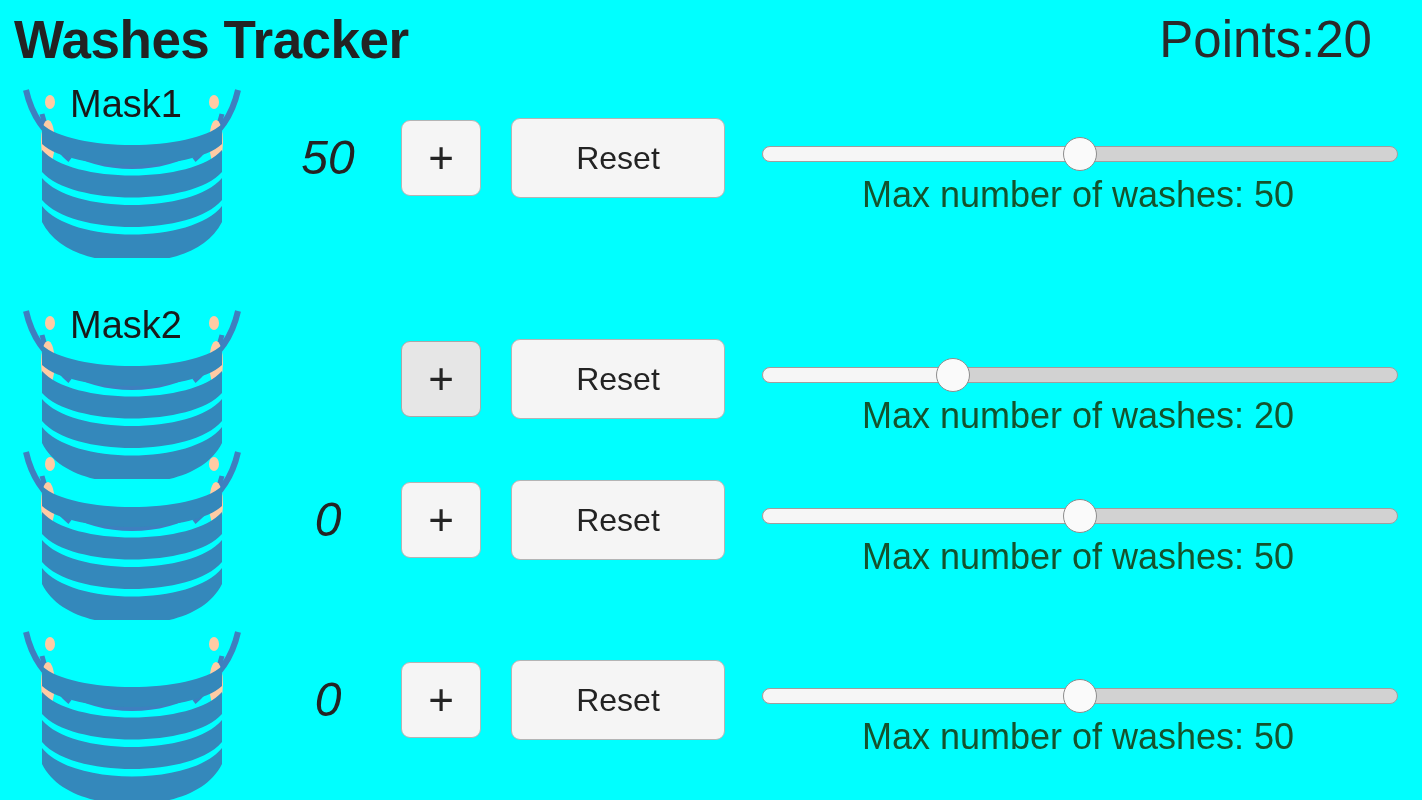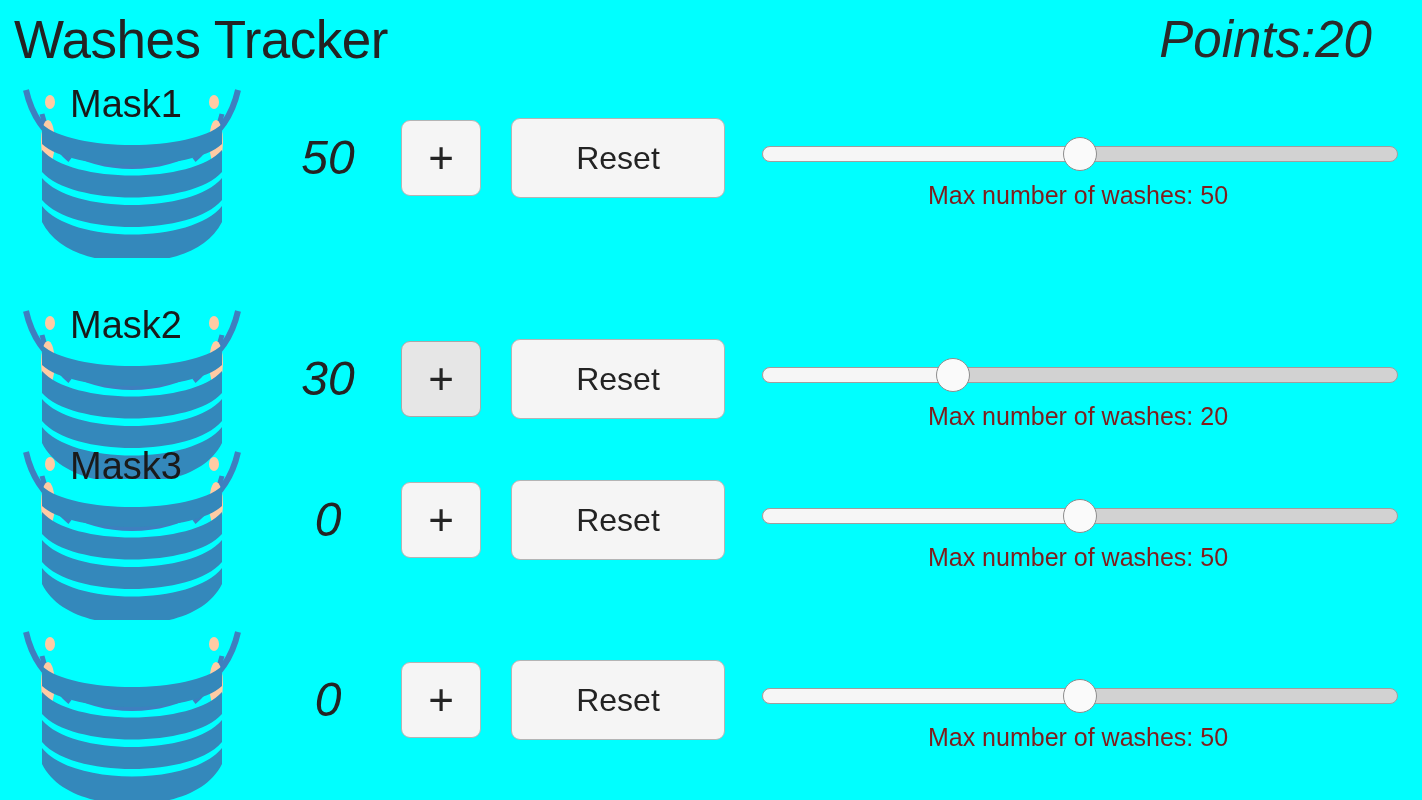--- a/index.html
+++ b/index.html
@@ -28,30 +28,30 @@
     position: absolute;
     left: 14px;
     top: 8px;
     font-size: 53px;
     line-height: 64px;
     font-family: "Liberation Sans Narrow", "Liberation Sans", sans-serif;
     font-stretch: condensed;
     letter-spacing: -0.5px;
     color: #232323;
     white-space: nowrap;
+    font-weight: bold;
   }
   .points {
     position: absolute;
     right: 50px;
     top: 8px;
     font-size: 51px;
     line-height: 64px;
     color: #2a2a2a;
     white-space: nowrap;
-    font-style: italic;
   }
 
   
   .row {
     position: absolute;
     left: 0;
     width: 1422px;
     height: 180px;
     padding-left: 39px;
   }
@@ -181,23 +181,23 @@
     background: #fafafa;
     border: 1px solid #8d8d8d;
     box-sizing: border-box;
   }
   .slider-caption {
     position: absolute;
     left: 0;
     top: 96px;
     width: 636px;
     text-align: center;
-    font-size: 25px;
+    font-size: 36px;
     line-height: 42px;
-    color: #7f1d1d;
+    color: #14532d;
     white-space: nowrap;
   }
 </style>
 </head>
 <body>
 
 <div class="header">
   <div class="app-title">Washes Tracker</div>
   <div class="points">Points:20</div>
 </div>
@@ -242,21 +242,20 @@
       <ellipse cx="202" cy="22" rx="5" ry="7" fill="#ffcba4"></ellipse>
       <ellipse cx="36" cy="62" rx="7" ry="22" fill="#ffcba4"></ellipse>
       <ellipse cx="204" cy="62" rx="7" ry="22" fill="#ffcba4"></ellipse>
       <path d="M30 44 C 60 72, 180 72, 210 44 L 210 64 C 180 92, 60 92, 30 64 Z" fill="#3488bb"></path>
       <path d="M30 70 C 60 104, 180 104, 210 70 L 210 92 C 180 126, 60 126, 30 92 Z" fill="#3488bb"></path>
       <path d="M30 98 C 60 134, 180 134, 210 98 L 210 120 C 180 156, 60 156, 30 120 Z" fill="#3488bb"></path>
       <path d="M30 126 C 60 164, 180 164, 210 126 L 210 142 C 196 170, 160 182, 120 182 C 80 182, 44 170, 30 142 Z" fill="#3488bb"></path>
     </svg>
     <div class="mask-label">Mask2</div>
   </div>
-  <div class="count">30</div>
   <button class="btn btn-plus pressed">+</button>
   <button class="btn btn-reset">Reset</button>
   <div class="slider-cell">
     <div class="slider">
       <div class="track"></div>
       <div class="track-fill" style="width: 190.8px;"></div>
       <div class="thumb" style="left: 190.8px;"></div>
     </div>
     <div class="slider-caption">Max number of washes: 20</div>
   </div>
@@ -270,21 +269,20 @@
       <path d="M210 34 C 204 58, 192 72, 182 80" fill="none" stroke="#3f7fbf" stroke-width="5"></path>
       <ellipse cx="38" cy="22" rx="5" ry="7" fill="#ffcba4"></ellipse>
       <ellipse cx="202" cy="22" rx="5" ry="7" fill="#ffcba4"></ellipse>
       <ellipse cx="36" cy="62" rx="7" ry="22" fill="#ffcba4"></ellipse>
       <ellipse cx="204" cy="62" rx="7" ry="22" fill="#ffcba4"></ellipse>
       <path d="M30 44 C 60 72, 180 72, 210 44 L 210 64 C 180 92, 60 92, 30 64 Z" fill="#3488bb"></path>
       <path d="M30 70 C 60 104, 180 104, 210 70 L 210 92 C 180 126, 60 126, 30 92 Z" fill="#3488bb"></path>
       <path d="M30 98 C 60 134, 180 134, 210 98 L 210 120 C 180 156, 60 156, 30 120 Z" fill="#3488bb"></path>
       <path d="M30 126 C 60 164, 180 164, 210 126 L 210 142 C 196 170, 160 182, 120 182 C 80 182, 44 170, 30 142 Z" fill="#3488bb"></path>
     </svg>
-    <div class="mask-label">Mask3</div>
   </div>
   <div class="count">0</div>
   <button class="btn btn-plus">+</button>
   <button class="btn btn-reset">Reset</button>
   <div class="slider-cell">
     <div class="slider">
       <div class="track"></div>
       <div class="track-fill" style="width: 318px;"></div>
       <div class="thumb" style="left: 318px;"></div>
     </div>

